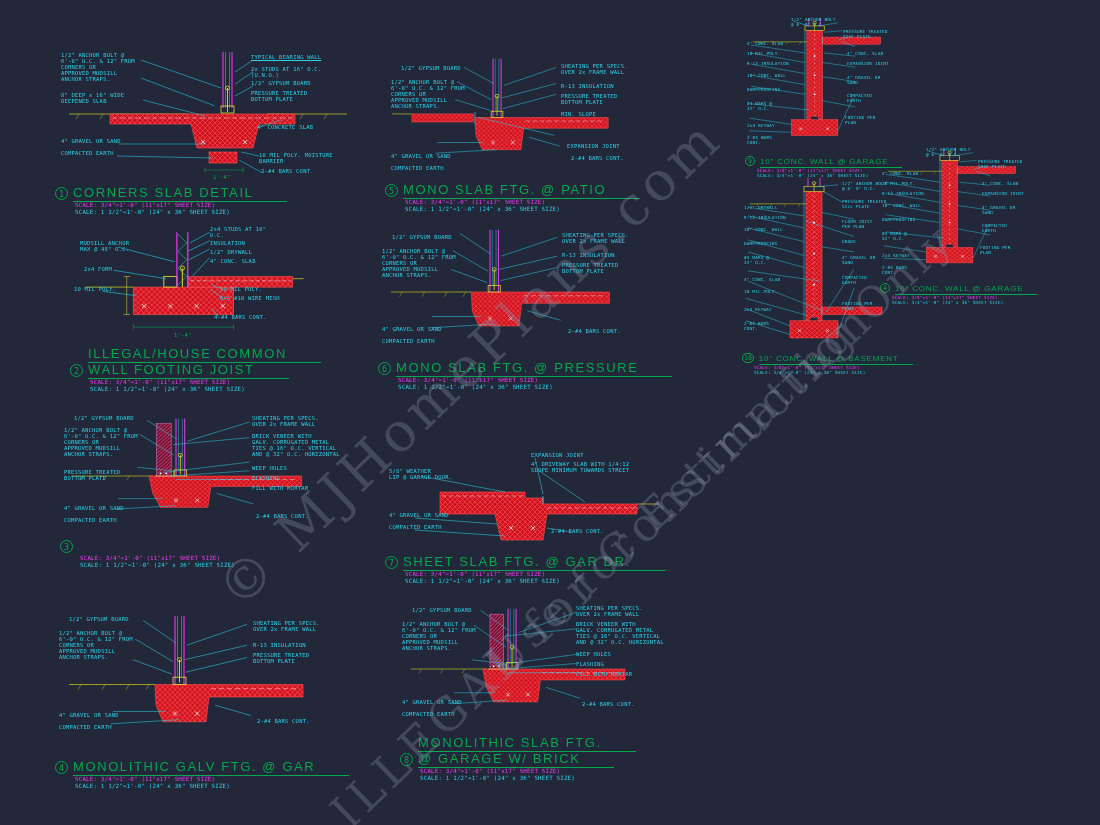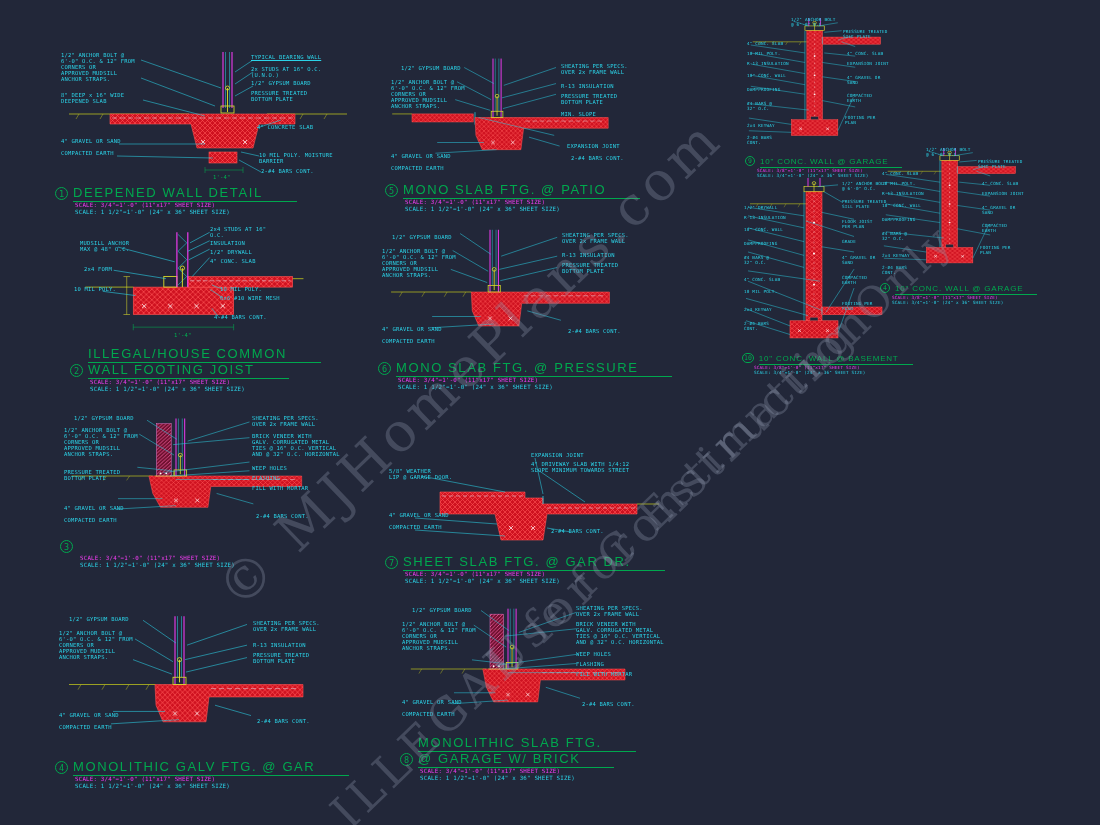--- a/index.html
+++ b/index.html
@@ -94,21 +94,21 @@
       <span class="anno" style="left: 196px; top: 42px; width: 80px;">PRESSURE TREATED
 BOTTOM PLATE</span>
       <span class="anno" style="left: 202px; top: 76px;">4" CONCRETE SLAB</span>
       <span class="anno" style="left: 204px; top: 104px; width: 96px;">10 MIL POLY. MOISTURE BARRIER</span>
       <span class="anno" style="left: 206px; top: 120px;">2-#4 BARS CONT.</span>
       <span class="anno green" style="left: 158px; top: 126px;">1'-4"</span>
     </div>
   <div class="cap">
     <span class="badge">1</span>
     <span class="ttl">
-      <span class="t1">DEEPENED WALL DETAIL</span>
+      <span class="t1">CORNERS SLAB DETAIL</span>
 
     </span>
   </div>
   <div class="scl m">SCALE: 3/4"=1'-0" (11"x17" SHEET SIZE)</div>
   <div class="scl c">SCALE: 1 1/2"=1'-0" (24" x 36" SHEET SIZE)</div>
 </section>
 
 <section class="detail" style="left:70px;top:226px;width:240px">
   <div class="draw" style="height:118px">
   <svg viewBox="0 0 220 112" width="100%" height="100%" preserveAspectRatio="none">

